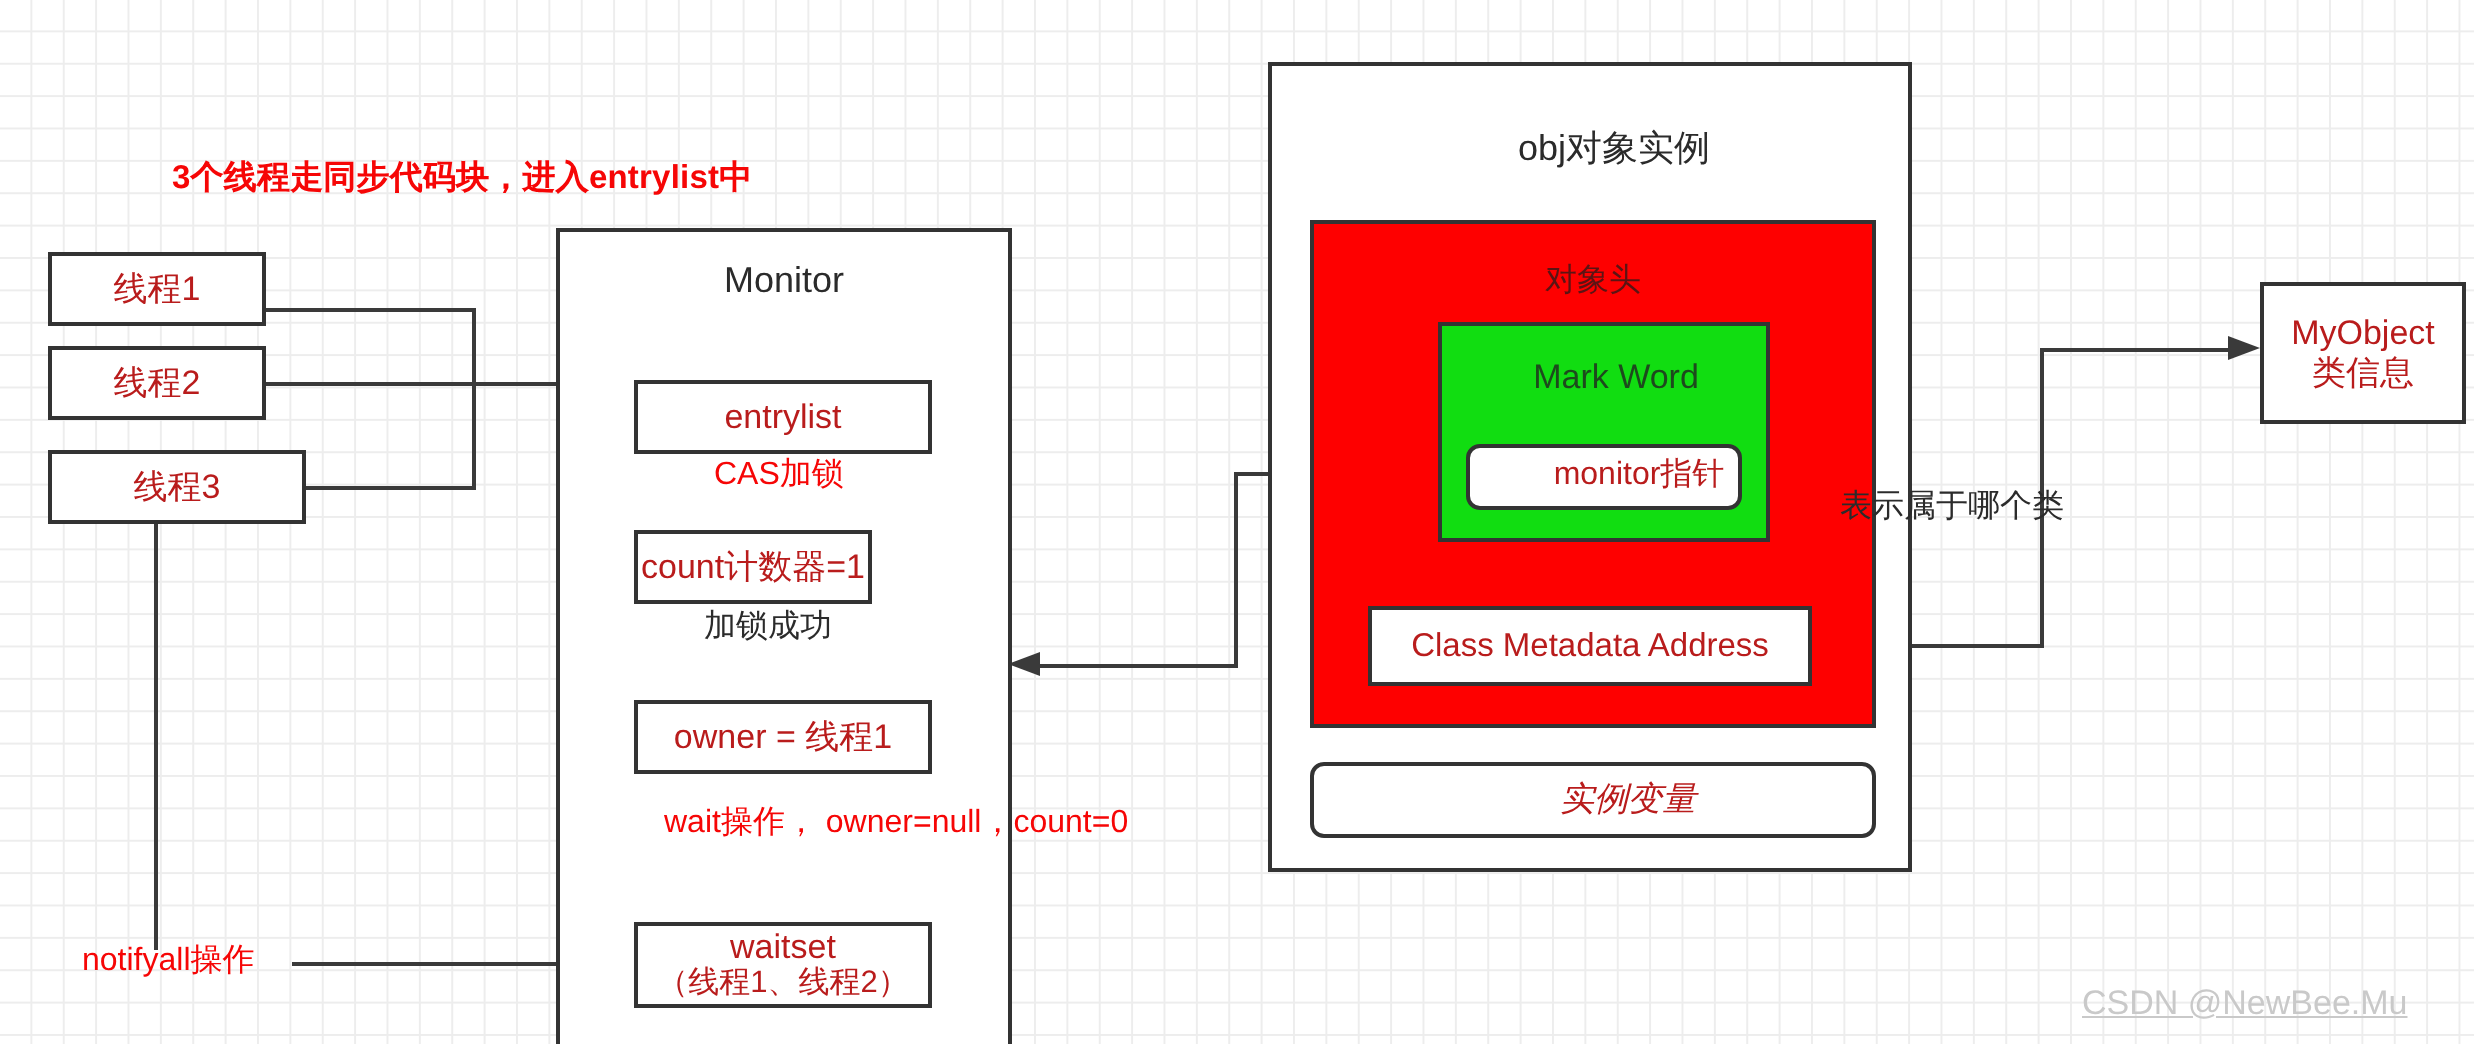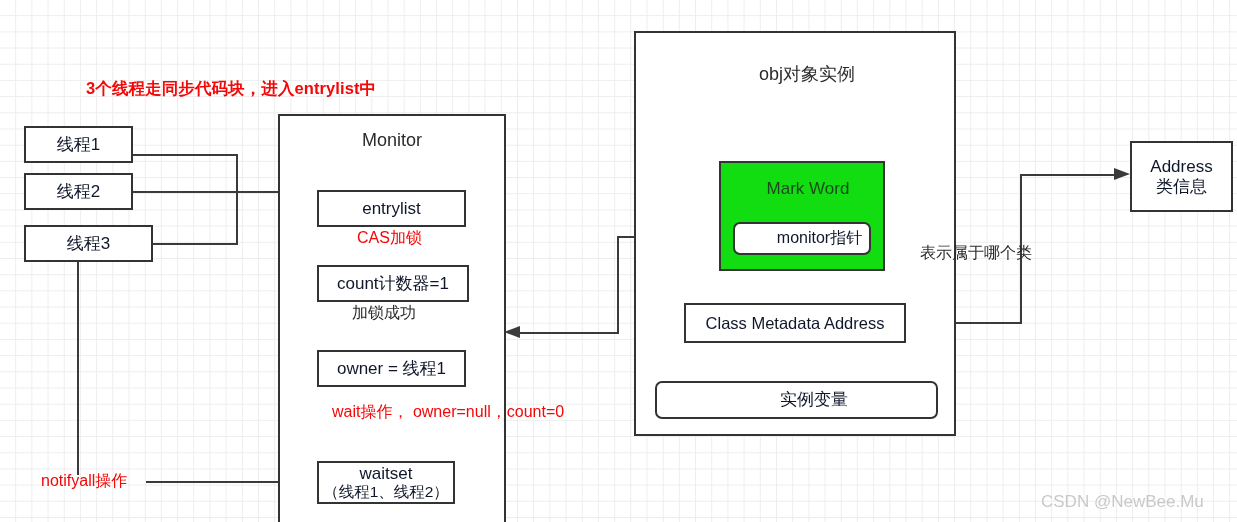--- a/index.html
+++ b/index.html
@@ -25,21 +25,21 @@
   .abs { position: absolute; box-sizing: border-box; }
 
   
   .box {
     border: 2.2px solid #333333;
     background: #ffffff;
     display: flex;
     align-items: center;
     justify-content: center;
     text-align: center;
-    color: #0f172a;
+    color: #b91c1c;
     line-height: 1.15;
     font-size: 17px;
   }
   .box.rounded { border-radius: 7px; padding-left: 35px; }
 
   .title-red {
     color: #f60606;
     font-weight: bold;
     font-size: 16.5px;
     white-space: nowrap;
@@ -188,63 +188,66 @@
   <div class="abs panel" style="left:278px; top:114px; width:228px; height:420px;">
     <div class="panel-title" style="top:14px;">Monitor</div>
   </div>
 
   <div class="abs box" style="left:317px; top:190px; width:149px; height:37px;">
     <span>entrylist</span>
   </div>
 
   <div class="abs label-red" style="left:357px; top:228px;">CAS加锁</div>
 
-  <div class="abs box" style="left:317px; top:265px; width:152px; height:37px;">
+  <div class="abs box" style="left:317px; top:265px; width:119px; height:37px;">
     <span>count计数器=1</span>
   </div>
 
   <div class="abs label-dark" style="left:352px; top:303px;">加锁成功</div>
 
   <div class="abs box" style="left:317px; top:350px; width:149px; height:37px;">
     <span>owner = 线程1</span>
   </div>
 
   <div class="abs label-red" style="left:288px; top:402px; width:207px; text-align:center;margin-left:44px;">
     <span class="ml">wait操作，</span>
     <span class="ml">owner=null，count=0</span>
   </div>
 
-  <div class="abs box" style="left:317px; top:461px; width:138px; height:43px; flex-direction:column; justify-content:center;">
+  <div class="abs box" style="left:317px; top:461px; width:149px; height:43px; flex-direction:column; justify-content:center;">
     <span class="ml">waitset</span>
     <span class="sub">（线程1、线程2）</span>
   </div>
 
   <div class="abs panel" style="left:634px; top:31px; width:322px; height:405px;">
     <div class="panel-title" style="top:29px;padding-left:24px;">obj对象实例</div>
   </div>
 
+  <div class="abs redzone" style="left:655px; top:110px; width:283px; height:254px;">
+    <div class="redzone-title" style="top:18px;">对象头</div>
+  </div>
 
   <div class="abs greenzone" style="left:719px; top:161px; width:166px; height:110px;">
     <div class="greenzone-title" style="top:16px;">Mark Word</div>
   </div>
 
   <div class="abs box rounded" style="left:733px; top:222px; width:138px; height:33px; font-size:16px;">
     <span>monitor指针</span>
   </div>
 
   <div class="abs box" style="left:684px; top:303px; width:222px; height:40px; font-size:16.5px;">
     <span>Class Metadata Address</span>
   </div>
 
-  <div class="abs box rounded" style="left:655px; top:381px; width:283px; height:38px;">
+  <div class="abs box rounded" style="left:655px; top:381px; width:283px; height:38px;font-style:italic;">
     <span>实例变量</span>
   </div>
 
   <div class="abs box" style="left:1130px; top:141px; width:103px; height:71px; flex-direction:column; justify-content:center;">
-    <span class="ml">Address</span>
+    <span class="ml">MyObject</span>
     <span class="ml">类信息</span>
   </div>
 
   <div class="abs label-dark" style="left:920px; top:243px;">表示属于哪个类</div>
 
-  <div class="abs watermark" style="left:1041px; top:492px;">CSDN @NewBee.Mu</div>
+  <div class="abs watermark" style="left:1041px; top:492px;text-decoration:underline;">CSDN @NewBee.Mu</div>
 
 </div>
 
 </body></html>

